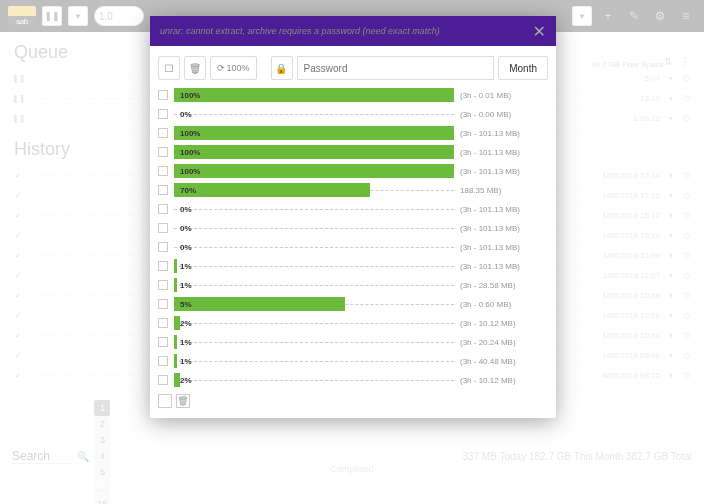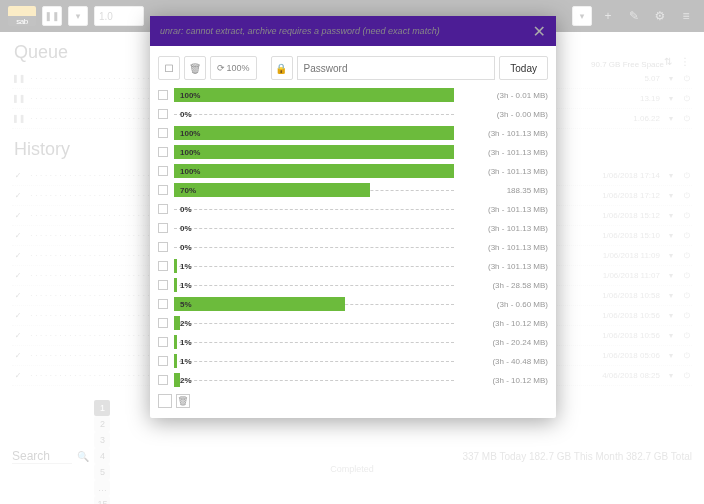--- a/index.html
+++ b/index.html
@@ -6,21 +6,21 @@
 body { font-family: Arial, sans-serif; background: #fff; width: 704px; height: 504px; overflow: hidden; position: relative; }
 
 
 .bg-overlay { position: absolute; inset: 0; background: rgba(255,255,255,0.7); z-index: 5; pointer-events: none; }
 .main-bg { position: absolute; inset: 0; padding: 0 12px; }
 
 .topbar { height: 32px; background: #2c2c2c; display: flex; align-items: center; gap: 6px; padding: 0 8px; margin: 0 -12px; }
 .logo { width: 28px; height: 20px; background: linear-gradient(to bottom, #f0c040 50%, #333 50%); border-radius: 2px; display:flex; align-items:flex-end; justify-content:center; }
 .logo span { font-size: 8px; color:#fff; font-weight:normal; letter-spacing:-0.5px; }
 .top-btn { height: 20px; min-width: 20px; background: #fff; border: 1px solid #ccc; border-radius: 2px; display: flex; align-items: center; justify-content: center; font-size: 9px; color:#555; }
-.top-field { height: 20px; background: #fff; border: 1px solid #ccc; border-radius: 2px; padding: 0 4px; font-size: 10px; display:flex; align-items:center; color:#888; }
+.top-field { height: 20px; background: #fff; border: 1px solid #ccc; border-radius: 10px; padding: 0 4px; font-size: 10px; display:flex; align-items:center; color:#888; }
 .top-icon { width: 20px; height: 20px; color: #aaa; display:flex; align-items:center; justify-content:center; font-size:12px; }
 .spacer { flex: 1; }
 
 .section-title { font-size: 18px; color: #888; margin: 10px 0 6px 2px; font-weight: normal; }
 .free-space { position:absolute; right: 40px; top: 60px; font-size: 8px; color: #aaa; }
 .list-controls { position:absolute; right: 12px; top: 56px; display:flex; gap:4px; }
 .list-controls div { width:12px; height:12px; color:#aaa; font-size:10px; }
 
 .bg-row { display: flex; align-items: center; height: 20px; border-bottom: 1px dotted #eee; font-size: 8px; color: #bbb; gap: 6px; }
 .bg-row .pause-i { width:12px; text-align:center; }
@@ -49,21 +49,21 @@
 .tb-gap { width: 6px; }
 .pw-input { flex: 1; height: 24px; border: 1px solid #ddd; padding: 0 6px; font-size: 10px; color:#555; }
 .submit-btn { height: 24px; padding: 0 10px; border: 1px solid #ddd; background: #fff; font-size: 10px; color: #333; border-radius:2px; }
 
 .item-row { display: flex; align-items: center; height: 18px; margin-bottom: 1px; gap: 6px; font-size: 8px; }
 .item-row .cb { width: 10px; height: 10px; border: 1px solid #ccc; background:#fff; flex-shrink:0; }
 .prog-wrap { flex: 1; position: relative; height: 14px; display:flex; align-items:center; }
 .prog-bar { position: absolute; left: 0; top: 0; height: 100%; background: #6cbb3c; }
 .prog-label { position: relative; z-index: 1; font-size: 8px; font-weight: bold; color: #333; padding-left: 6px; }
 .prog-dots { position: absolute; left: 0; right: 0; top: 50%; border-top: 1px dashed #ccc; z-index:0; }
-.item-info { width: 88px; font-size: 8px; color: #999; text-align: right; flex-shrink:0; }
+.item-info { width: 88px; font-size: 8px; color: #999; text-align: left; flex-shrink:0; }
 
 .modal-footer-row { display:flex; gap:4px; padding-top:4px; }
 .modal-footer-row .cb { width: 14px; height: 14px; border: 1px solid #ccc; }
 .modal-footer-row .trash { width: 14px; height: 14px; border: 1px solid #ccc; display:flex; align-items:center; justify-content:center; font-size:9px; color:#999; }
 
 .completed-label { position:absolute; left:50%; transform:translateX(-50%); bottom: 30px; font-size:9px; color:#bbb; }
 </style>
 </head>
 <body>
 
@@ -224,21 +224,21 @@
     <div class="modal-toolbar">
       <div class="tb-btn">☐</div>
       <div class="tb-btn">🗑</div>
       <div class="tb-btn wide">
           <span style="margin-right:2px">⟳</span>
           <span>100%</span>
         </div>
       <div class="tb-gap"></div>
       <div class="tb-btn">🔒</div>
       <input class="pw-input" placeholder="Password" style="">
-      <button class="submit-btn">Today</button>
+      <button class="submit-btn">Month</button>
     </div>
     <div id="modal-items">
         <div class="item-row">
           <div class="cb"></div>
           <div class="prog-wrap">
             <div class="prog-dots"></div>
             <div class="prog-bar" style="width:100%"></div>
             <span class="prog-label">100%</span>
           </div>
           <div class="item-info">(3h - 0.01 MB)</div>

